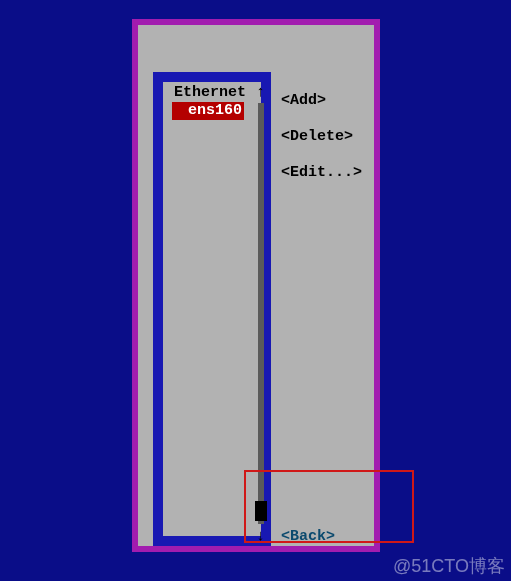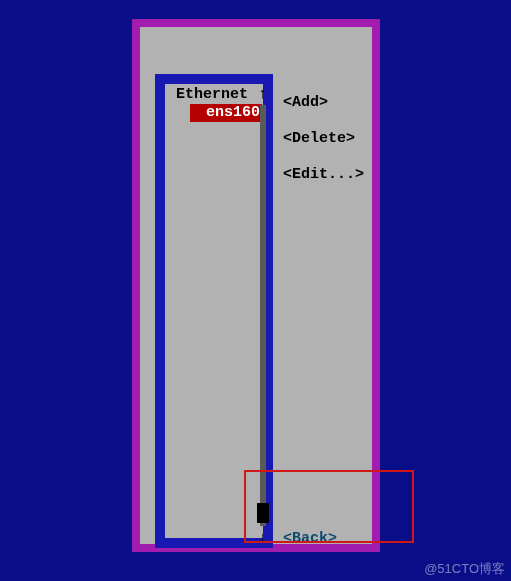--- a/index.html
+++ b/index.html
@@ -18,21 +18,21 @@
     color: #000;
     position: relative;
   }
   .dialog {
     position: absolute;
     left: 132px;
     top: 19px;
     width: 248px;
     height: 533px;
     background: #b2b2b2;
-    border: 8px solid #a21caf;
+    border: 6px solid #a21caf;
   }
   .inner-blue {
     position: absolute;
     left: 15px;
     top: 47px;
     width: 118px;
     height: 474px;
     border: 10px solid #1818b2;
     background: #b2b2b2;
   }
@@ -46,21 +46,21 @@
     color: #000;
     padding: 0 2px;
     line-height: 18px;
   }
   .list-item {
     background: #b40000;
     color: #fff;
     padding: 0 2px;
     line-height: 18px;
     width: 72px;
-    margin-left: 16px;
+    margin-left: 0;
     text-align: right;
   }
   .arrow-up {
     position: absolute;
     left: 118px;
     top: 59px;
     color: #000;
   }
   .arrow-down {
     position: absolute;
@@ -109,21 +109,21 @@
     height: 73px;
     border: 2px solid #d01818;
     pointer-events: none;
   }
   .watermark {
     position: absolute;
     right: 6px;
     bottom: 3px;
     color: rgba(255,255,255,0.45);
     font-family: Arial, sans-serif;
-    font-size: 13px;
+    font-size: 18px;
     font-weight: normal;
   }
 </style>
 </head>
 <body>
 
 <div class="dialog">
 
   <div class="inner-blue"></div>
 

